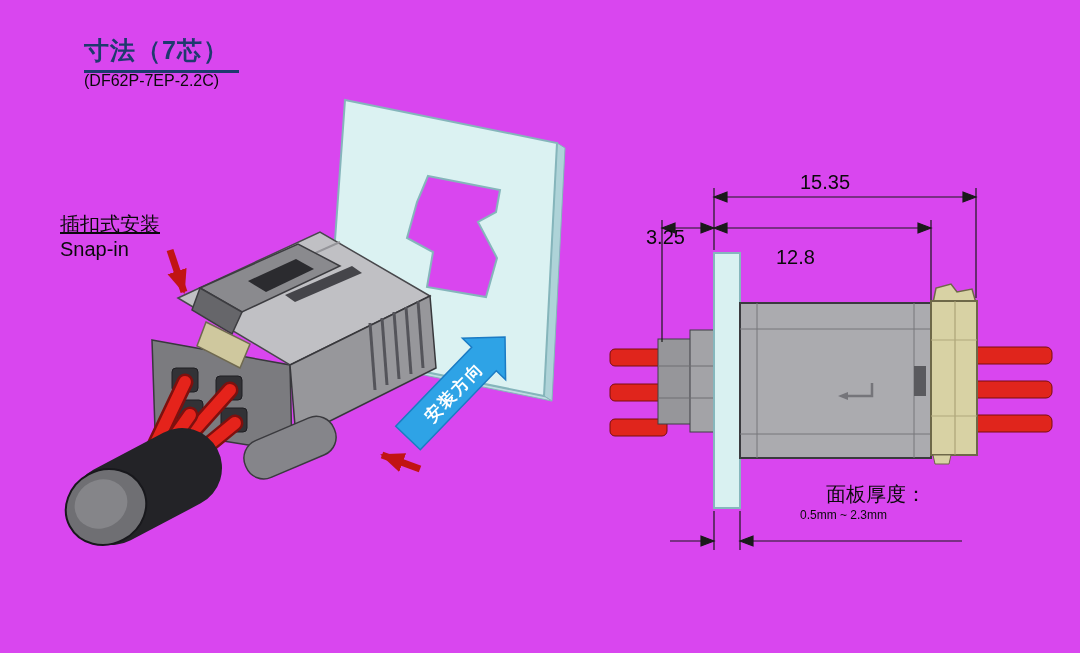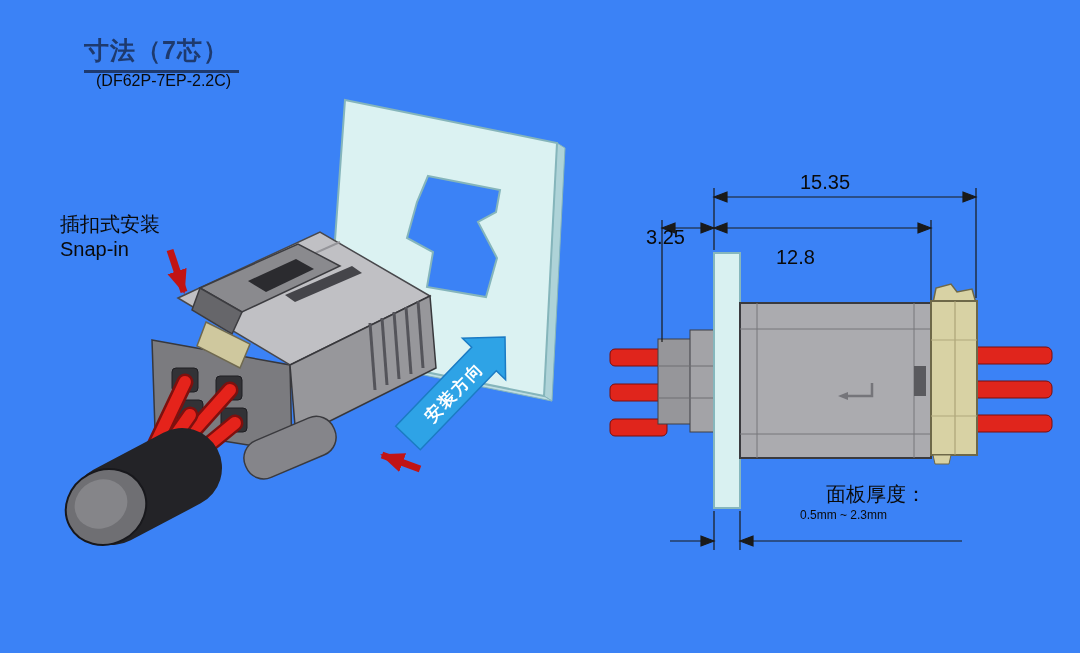--- a/index.html
+++ b/index.html
@@ -1,27 +1,27 @@
 <!DOCTYPE html>
 <html><head>
 <meta charset="utf-8">
 <style>
   html,body{margin:0;padding:0;background:#fff;}
   .canvas{
-    position:relative;width:1080px;height:653px;background:#3b82f6;overflow:hidden;
+    position:relative;width:1080px;height:653px;background:#d946ef;overflow:hidden;
     font-family:"Liberation Sans","DejaVu Sans",sans-serif;color:#0a0a0a;
   }
   .abs{position:absolute;z-index:2;}
   svg.draw{position:absolute;left:0;top:0;z-index:1;}
   .title{
     left:84px;top:34px;font-size:25px;font-weight:bold;color:#1e3a6e;
     border-bottom:3px solid #1e3a6e;padding:0 10px 3px 0;letter-spacing:1px;display:inline-block;
   }
-  .subtitle{left:96px;top:72px;font-size:16px;}
-  .label-zh{left:60px;top:211px;font-size:20px;}
+  .subtitle{left:84px;top:72px;font-size:16px;}
+  .label-zh{left:60px;top:211px;font-size:20px;text-decoration:underline;}
   .label-en{left:60px;top:238px;font-size:20px;}
   .dir-label{
     left:394px;top:381px;width:120px;height:22px;text-align:center;
     font-size:17px;font-weight:bold;color:#ffffff;letter-spacing:2px;
     transform:rotate(-46deg);transform-origin:center;
   }
   .dim{font-size:20px;text-align:left;}
   .dim-total{left:800px;top:171px;width:92px;}
   .dim-body{left:776px;top:218px;width:92px;margin-top:28px;}
   .dim-front{left:646px;top:198px;width:76px;margin-top:28px;}

